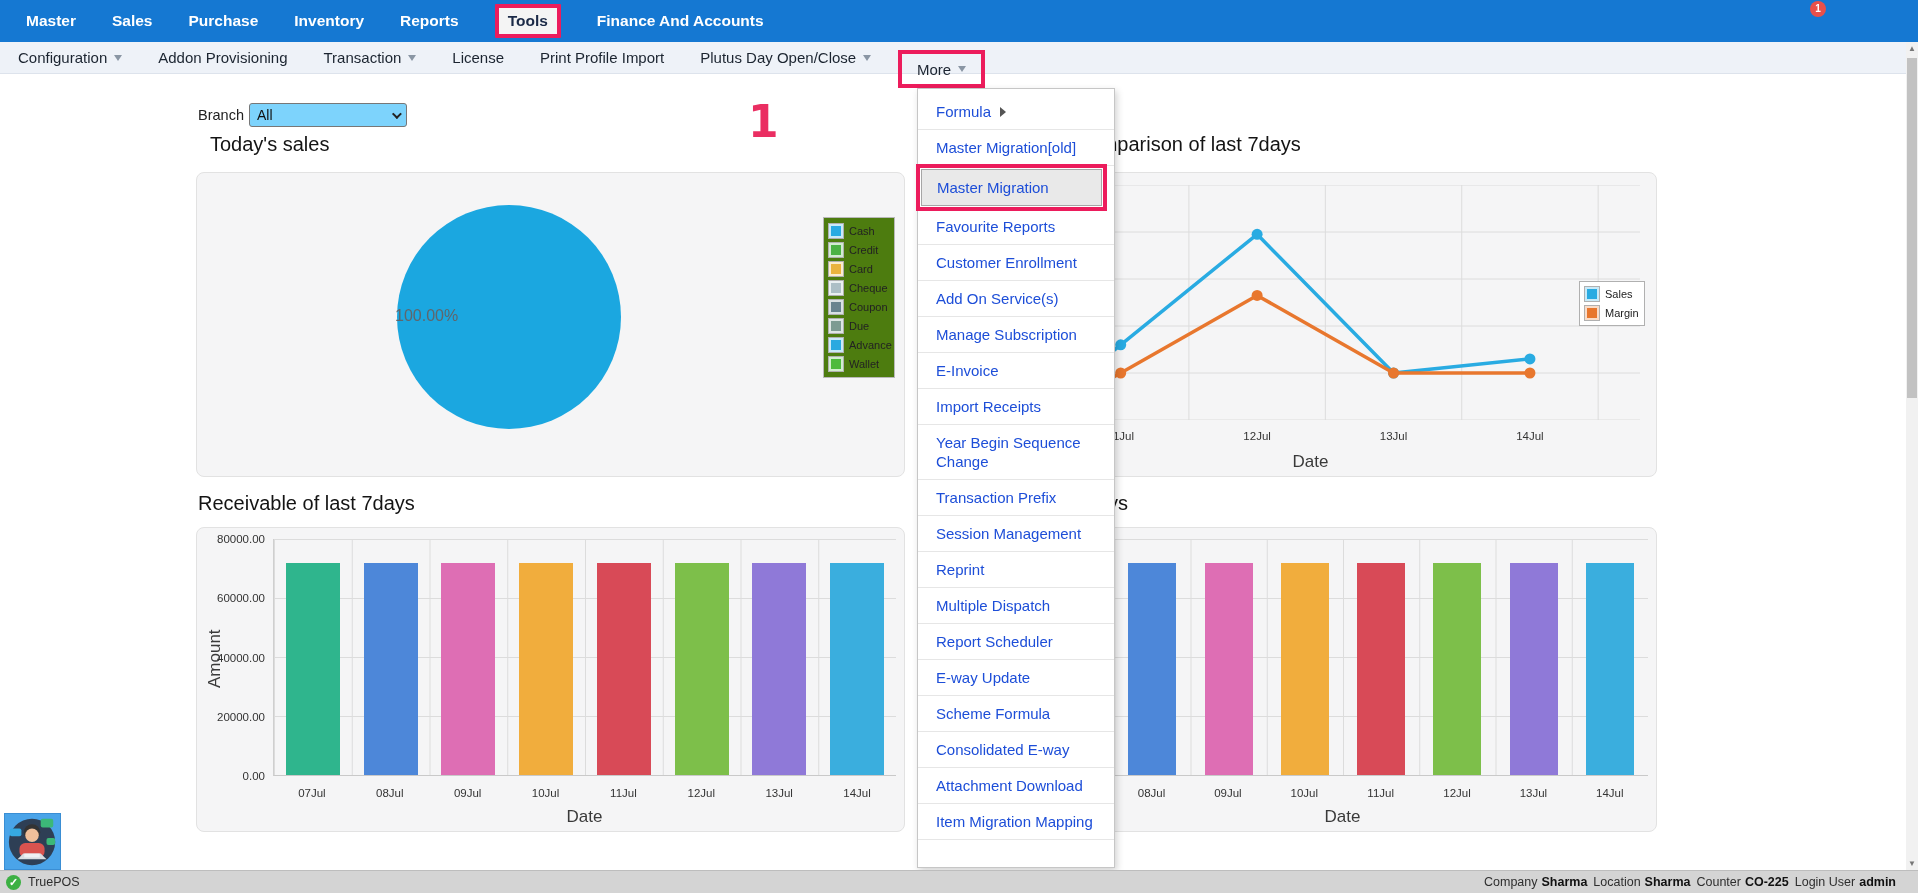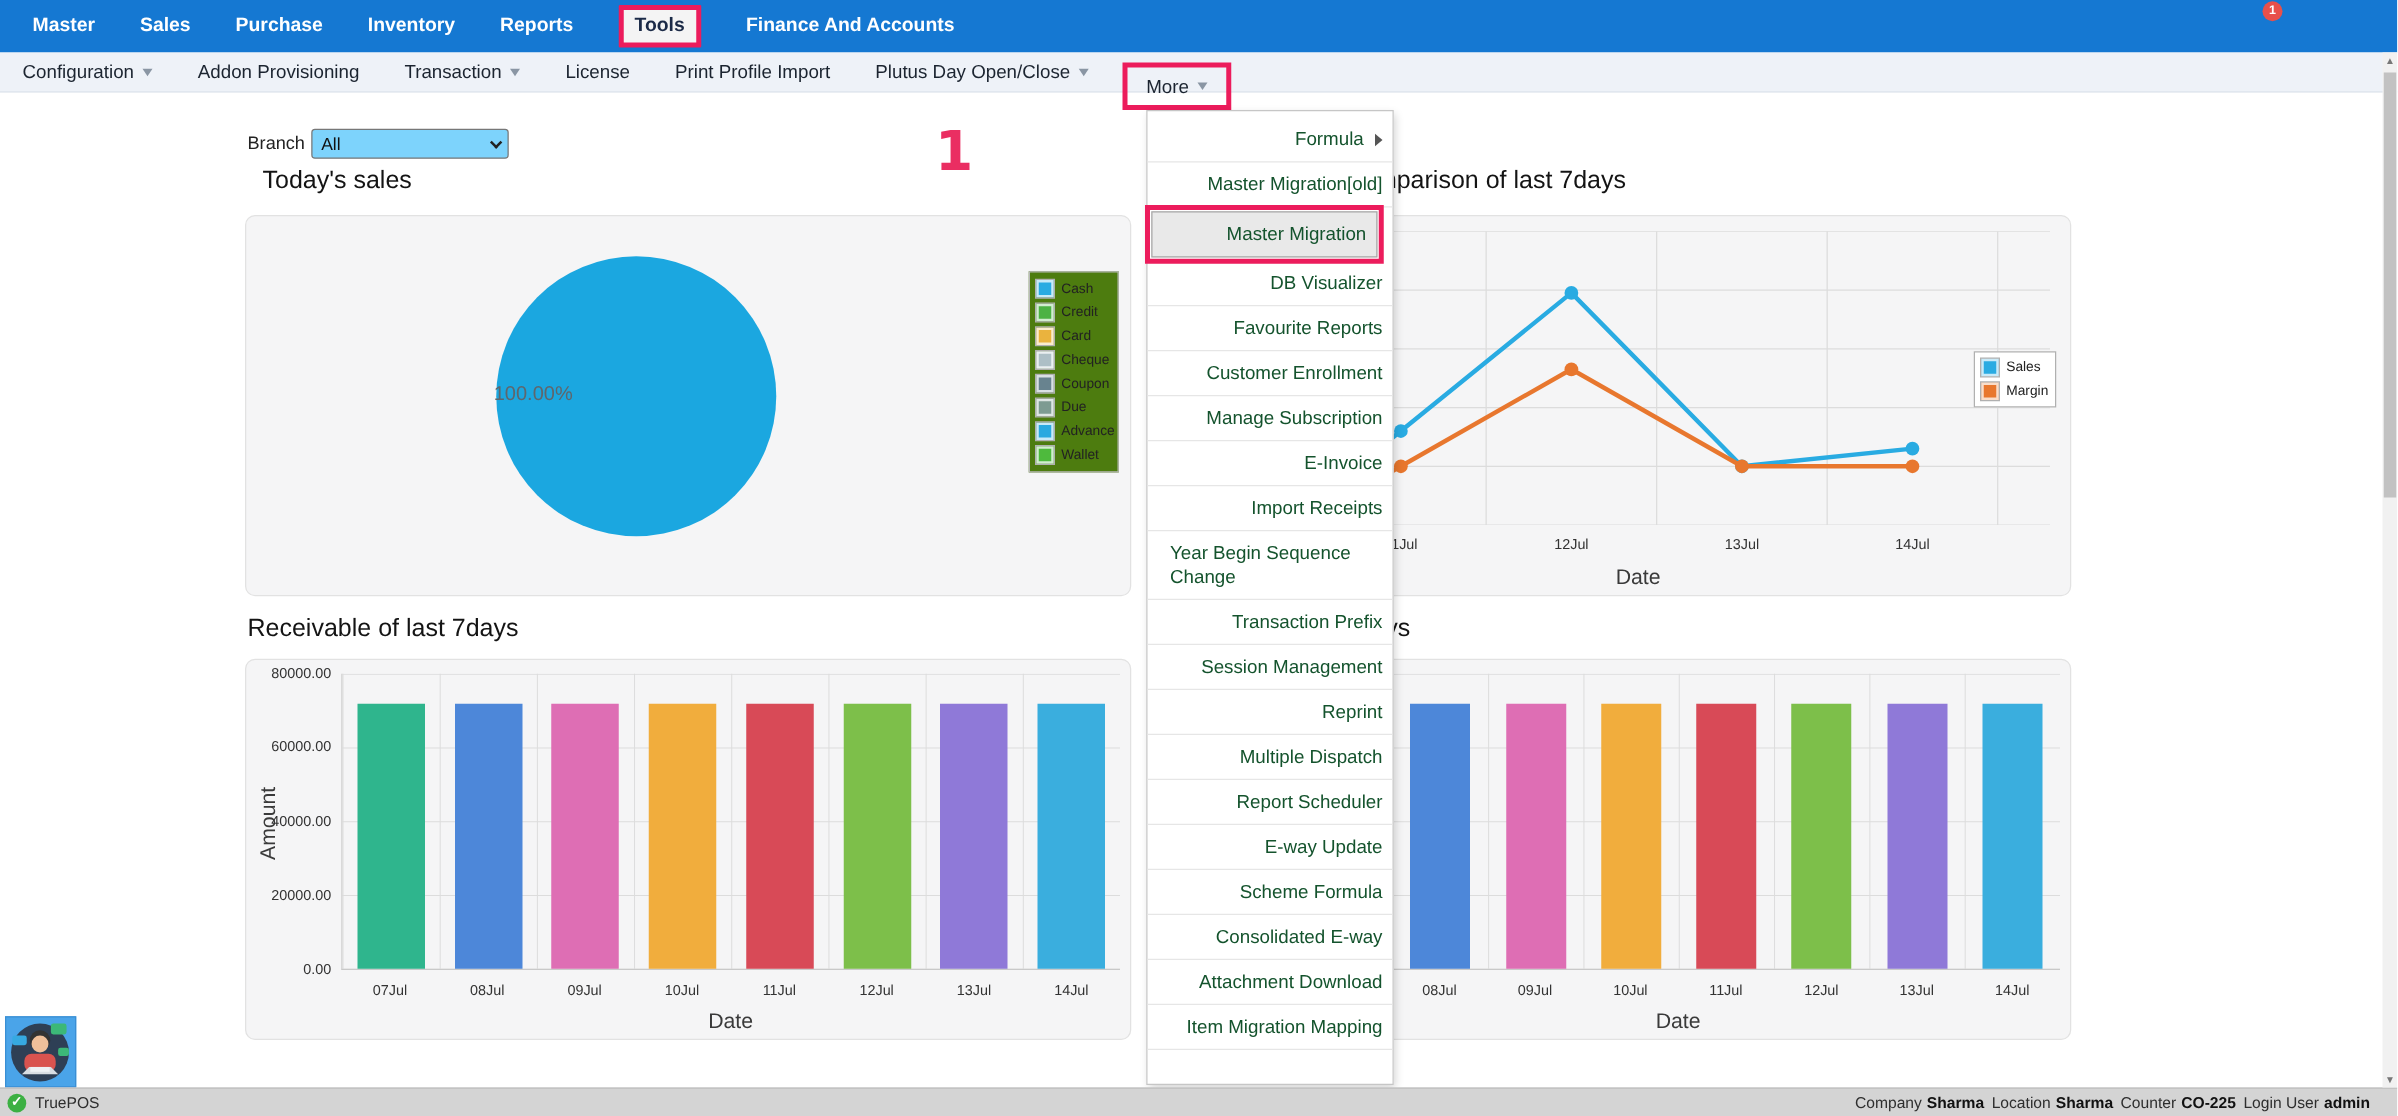--- a/index.html
+++ b/index.html
@@ -32,21 +32,21 @@
   .sn-item { display:flex; align-items:center; gap:7px; cursor:pointer; white-space:nowrap; }
   .caret { width:0; height:0; border-left:4.5px solid transparent; border-right:4.5px solid transparent;
            border-top:6px solid #8a96a4; display:inline-block; }
   .sn-item.highlighted { position:absolute; left:898px; top:8px; height:38px;
            border:4px solid #ec1c5c; padding:0 15px; display:flex; align-items:center; z-index:60; }
 
   
   .menu { position:absolute; left:917px; top:88px; width:198px; height:780px; background:#fff;
           border:1px solid #c6c6c6; box-shadow:2px 3px 7px rgba(0,0,0,.18); z-index:50; padding-top:5px; }
   .menu-item { display:flex; align-items:center; gap:9px; padding:8px 8px 8px 18px; font-size:15px;
-               color:#14532d; line-height:19px; border-bottom:1px solid #e6e6e6; cursor:pointer;justify-content:flex-end; }
+               color:#1d4ed8; line-height:19px; border-bottom:1px solid #e6e6e6; cursor:pointer; }
   .menu-item.highlighted { background:#e9e9e9; border:1px solid #a6a6a6; outline:4px solid #ec1c5c;
                outline-offset:1px; margin:3px 12px 3px 3px; padding-left:15px; }
   .subarrow { width:0; height:0; border-top:5px solid transparent; border-bottom:5px solid transparent;
               border-left:6px solid #555; display:inline-block; }
 
   
   .branch-row { position:absolute; left:198px; top:103px; display:flex; align-items:center; gap:5px;
                 font-size:14.5px; color:#222; z-index:10; }
   .select { width:158px; height:24px; border:1px solid #777; border-radius:3px; background:#7dd3fc;
             display:flex; align-items:center; padding:0 7px; font-size:14px; color:#111; cursor:pointer; }
@@ -403,29 +403,29 @@
       </div>
       <div class="menu-item">
         <span>Master Migration[old]</span>
 
       </div>
       <div class="menu-item highlighted">
         <span>Master Migration</span>
 
       </div>
       <div class="menu-item">
-        <span>DB Visualizer</span>
-
-      </div>
-      <div class="menu-item">
         <span>Favourite Reports</span>
 
       </div>
       <div class="menu-item">
         <span>Customer Enrollment</span>
+
+      </div>
+      <div class="menu-item">
+        <span>Add On Service(s)</span>
 
       </div>
       <div class="menu-item">
         <span>Manage Subscription</span>
 
       </div>
       <div class="menu-item">
         <span>E-Invoice</span>
 
       </div>

